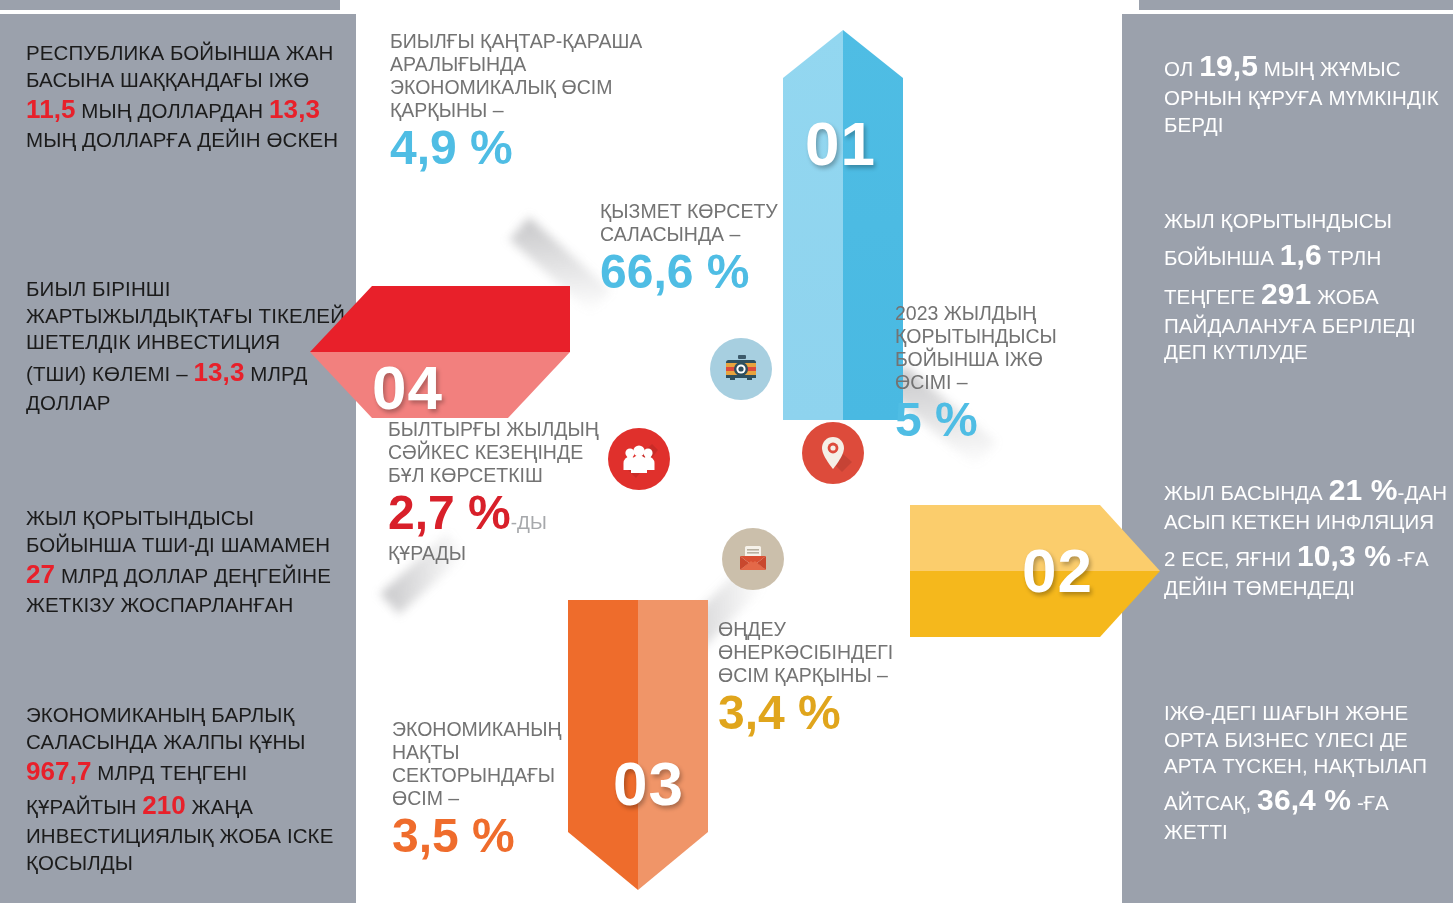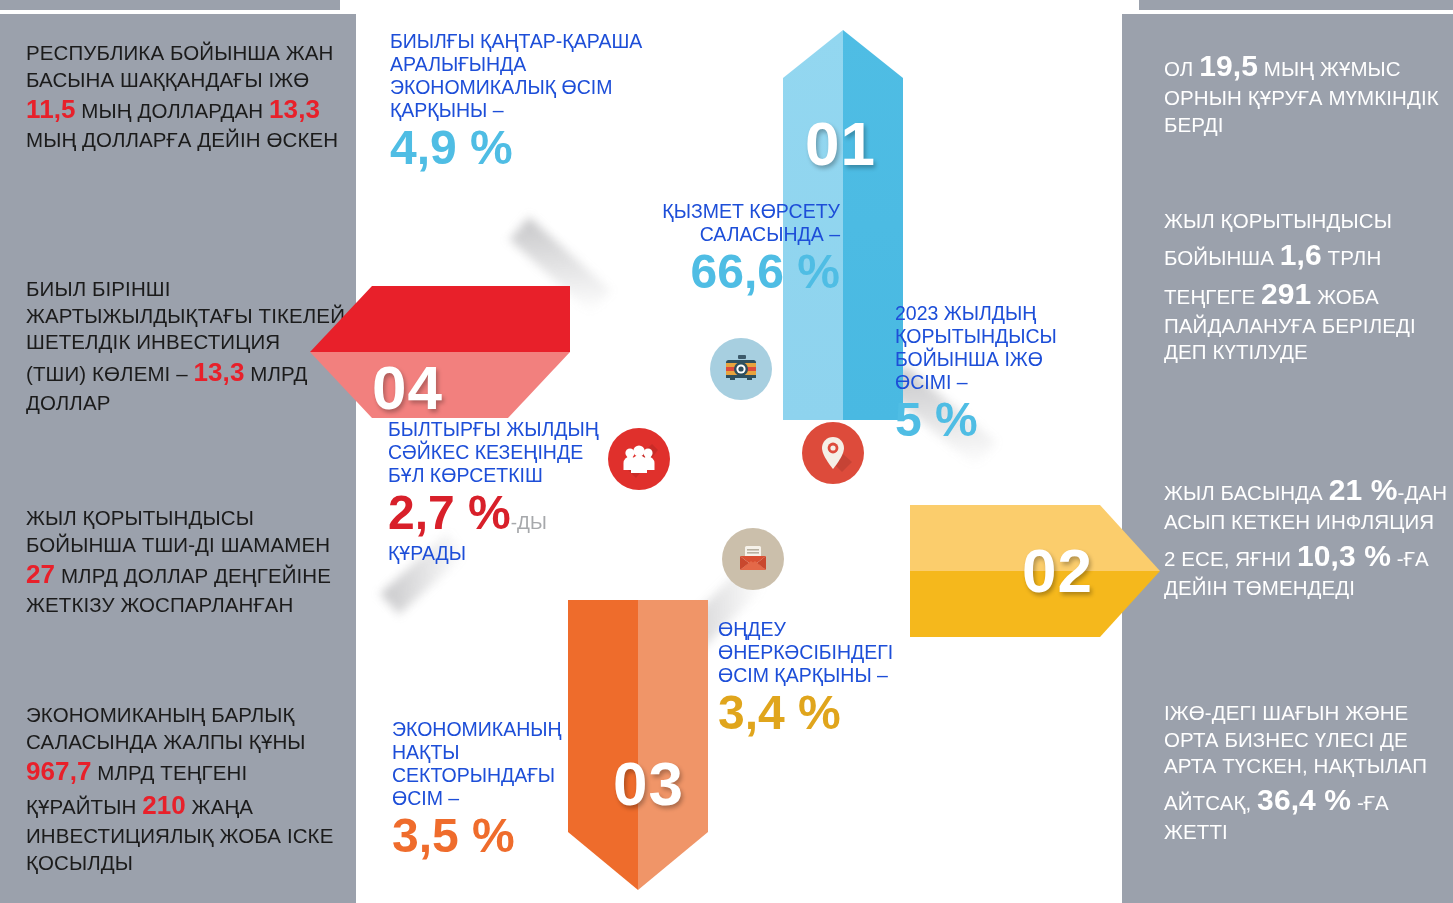--- a/index.html
+++ b/index.html
@@ -94,30 +94,30 @@
 
   
   .wedge{position:absolute;background:linear-gradient(135deg,rgba(120,120,125,.42),rgba(255,255,255,0));filter:blur(5px);}
   #w1{left:880px;top:400px;width:120px;height:32px;transform:rotate(40deg);}
   #w2{left:660px;top:600px;width:110px;height:30px;transform:rotate(-45deg);}
   #w3{left:505px;top:250px;width:110px;height:30px;transform:rotate(42deg);}
   #w4{left:378px;top:560px;width:90px;height:28px;transform:rotate(-42deg);}
 
   
   .cap{position:absolute;line-height:1.18;}
-  .cap .lbl{color:#1d4ed8;font-size:19.5px;font-weight:400;display:block;}
+  .cap .lbl{color:#737373;font-size:19.5px;font-weight:400;display:block;}
   .cap .val{font-weight:700;font-size:48px;letter-spacing:0px;display:block;margin-top:-2px;}
   .cap .suffix{font-size:19px;color:#a6a8ab;font-weight:400;}
   .blue .val{color:#4fbde4;}
   .red  .val{color:#d8202a;}
   .orange .val{color:#ef6c2c;}
   .gold .val{color:#e0a51c;}
 
   #cap-gdp   {left:390px;top:30px;width:260px;}
-  #cap-serv  {left:620px;top:200px;width:220px;text-align:right;}
+  #cap-serv  {left:600px;top:200px;width:220px;}
   #cap-2023  {left:895px;top:302px;width:200px;}
   #cap-last  {left:388px;top:418px;width:215px;}
   #cap-real  {left:392px;top:718px;width:200px;}
   #cap-manu  {left:718px;top:618px;width:200px;}
 
   
   .icon-circ{position:absolute;border-radius:50%;display:flex;align-items:center;justify-content:center;overflow:hidden;}
   #ic-camera{left:710px;top:338px;width:62px;height:62px;background:#a7cfe0;}
   #ic-people{left:608px;top:428px;width:62px;height:62px;background:#e0302c;}
   #ic-pin   {left:802px;top:422px;width:62px;height:62px;background:#dd4b3b;}

